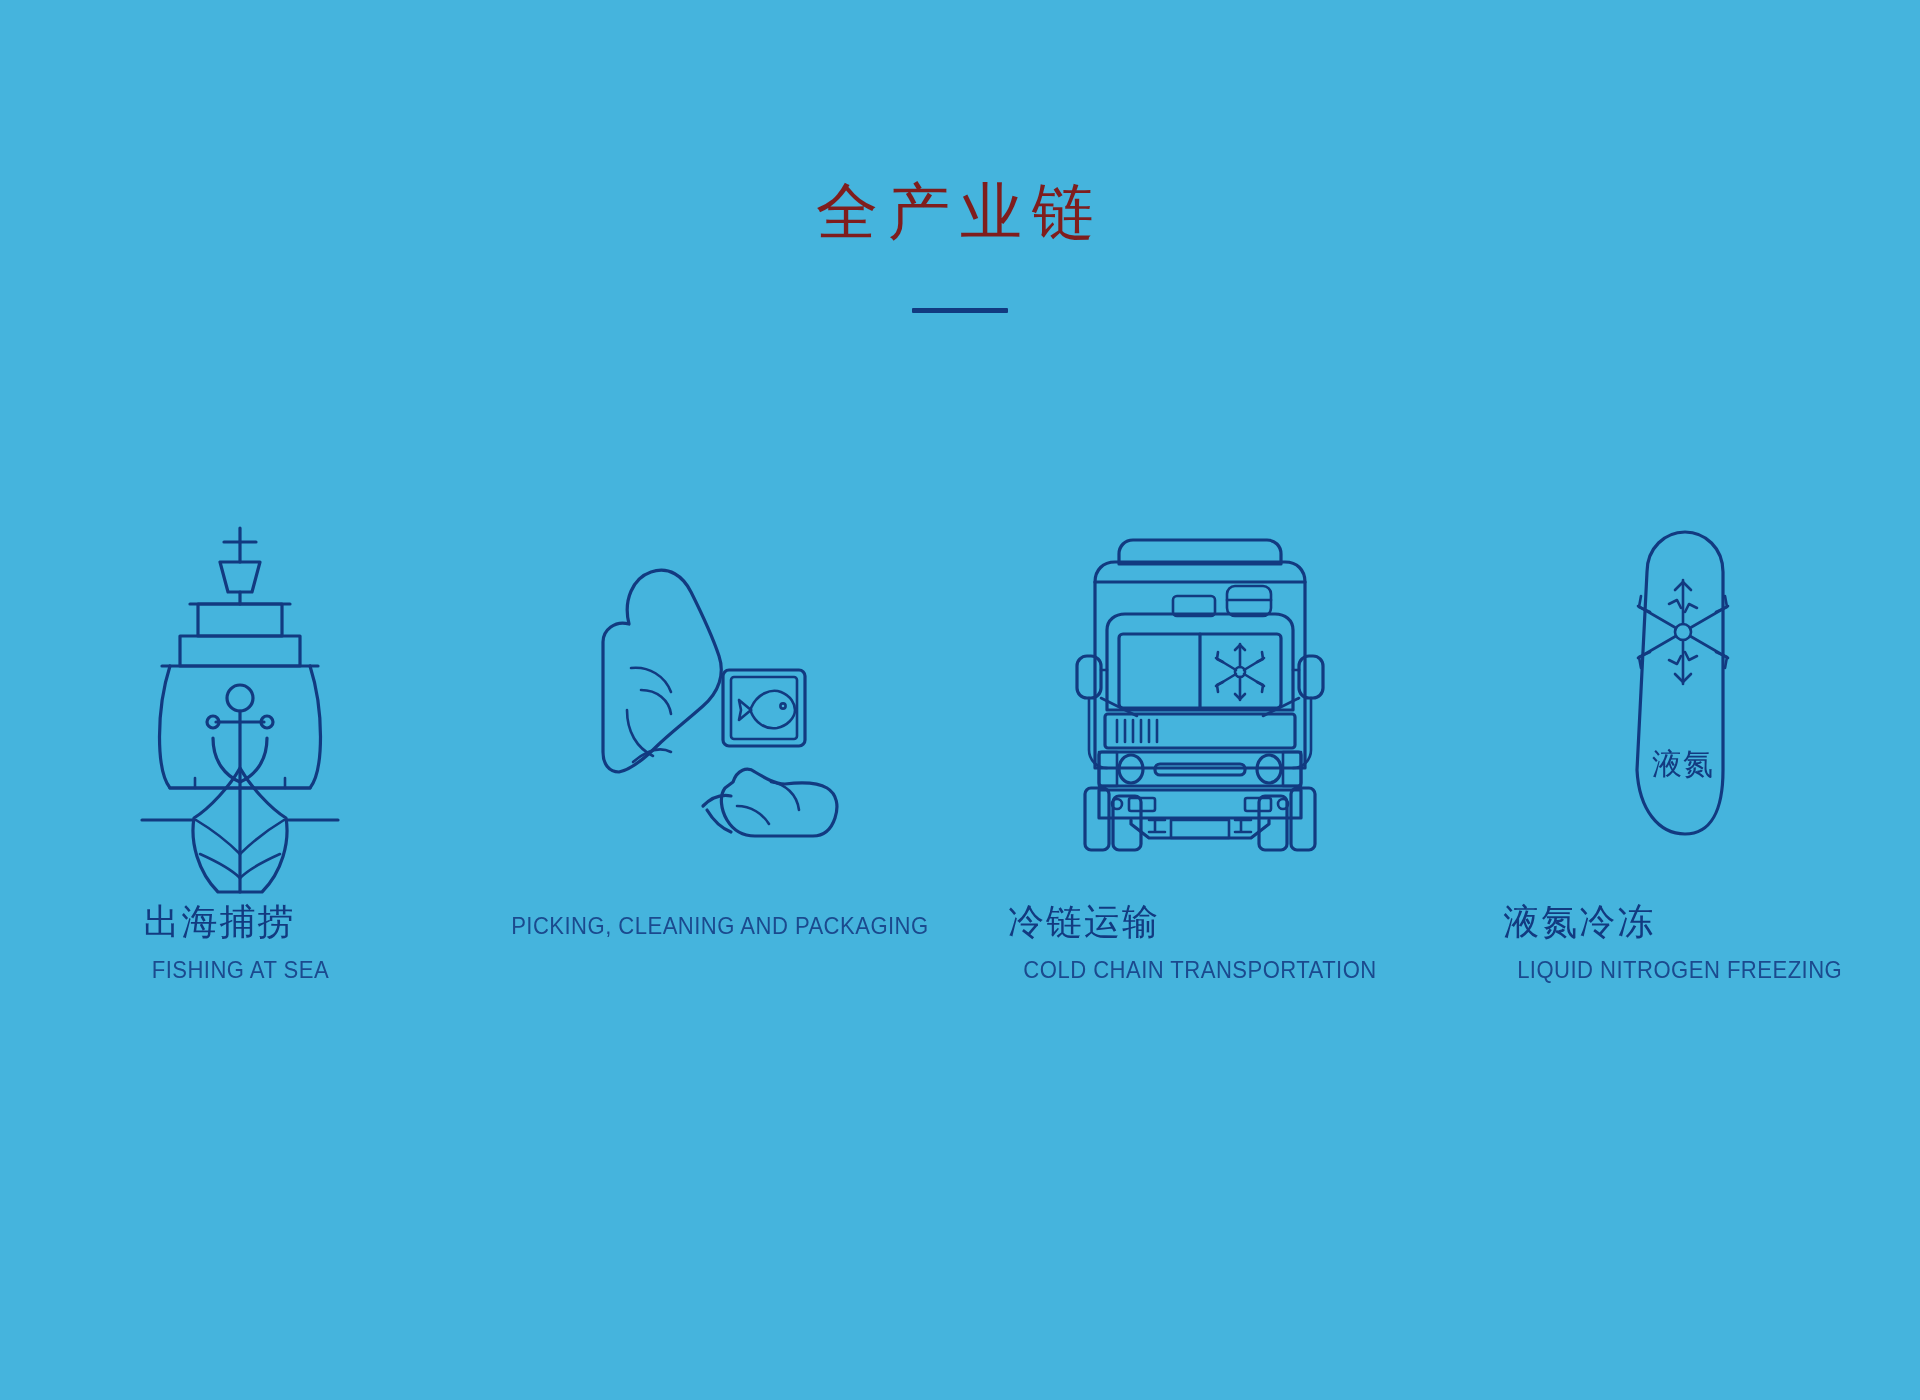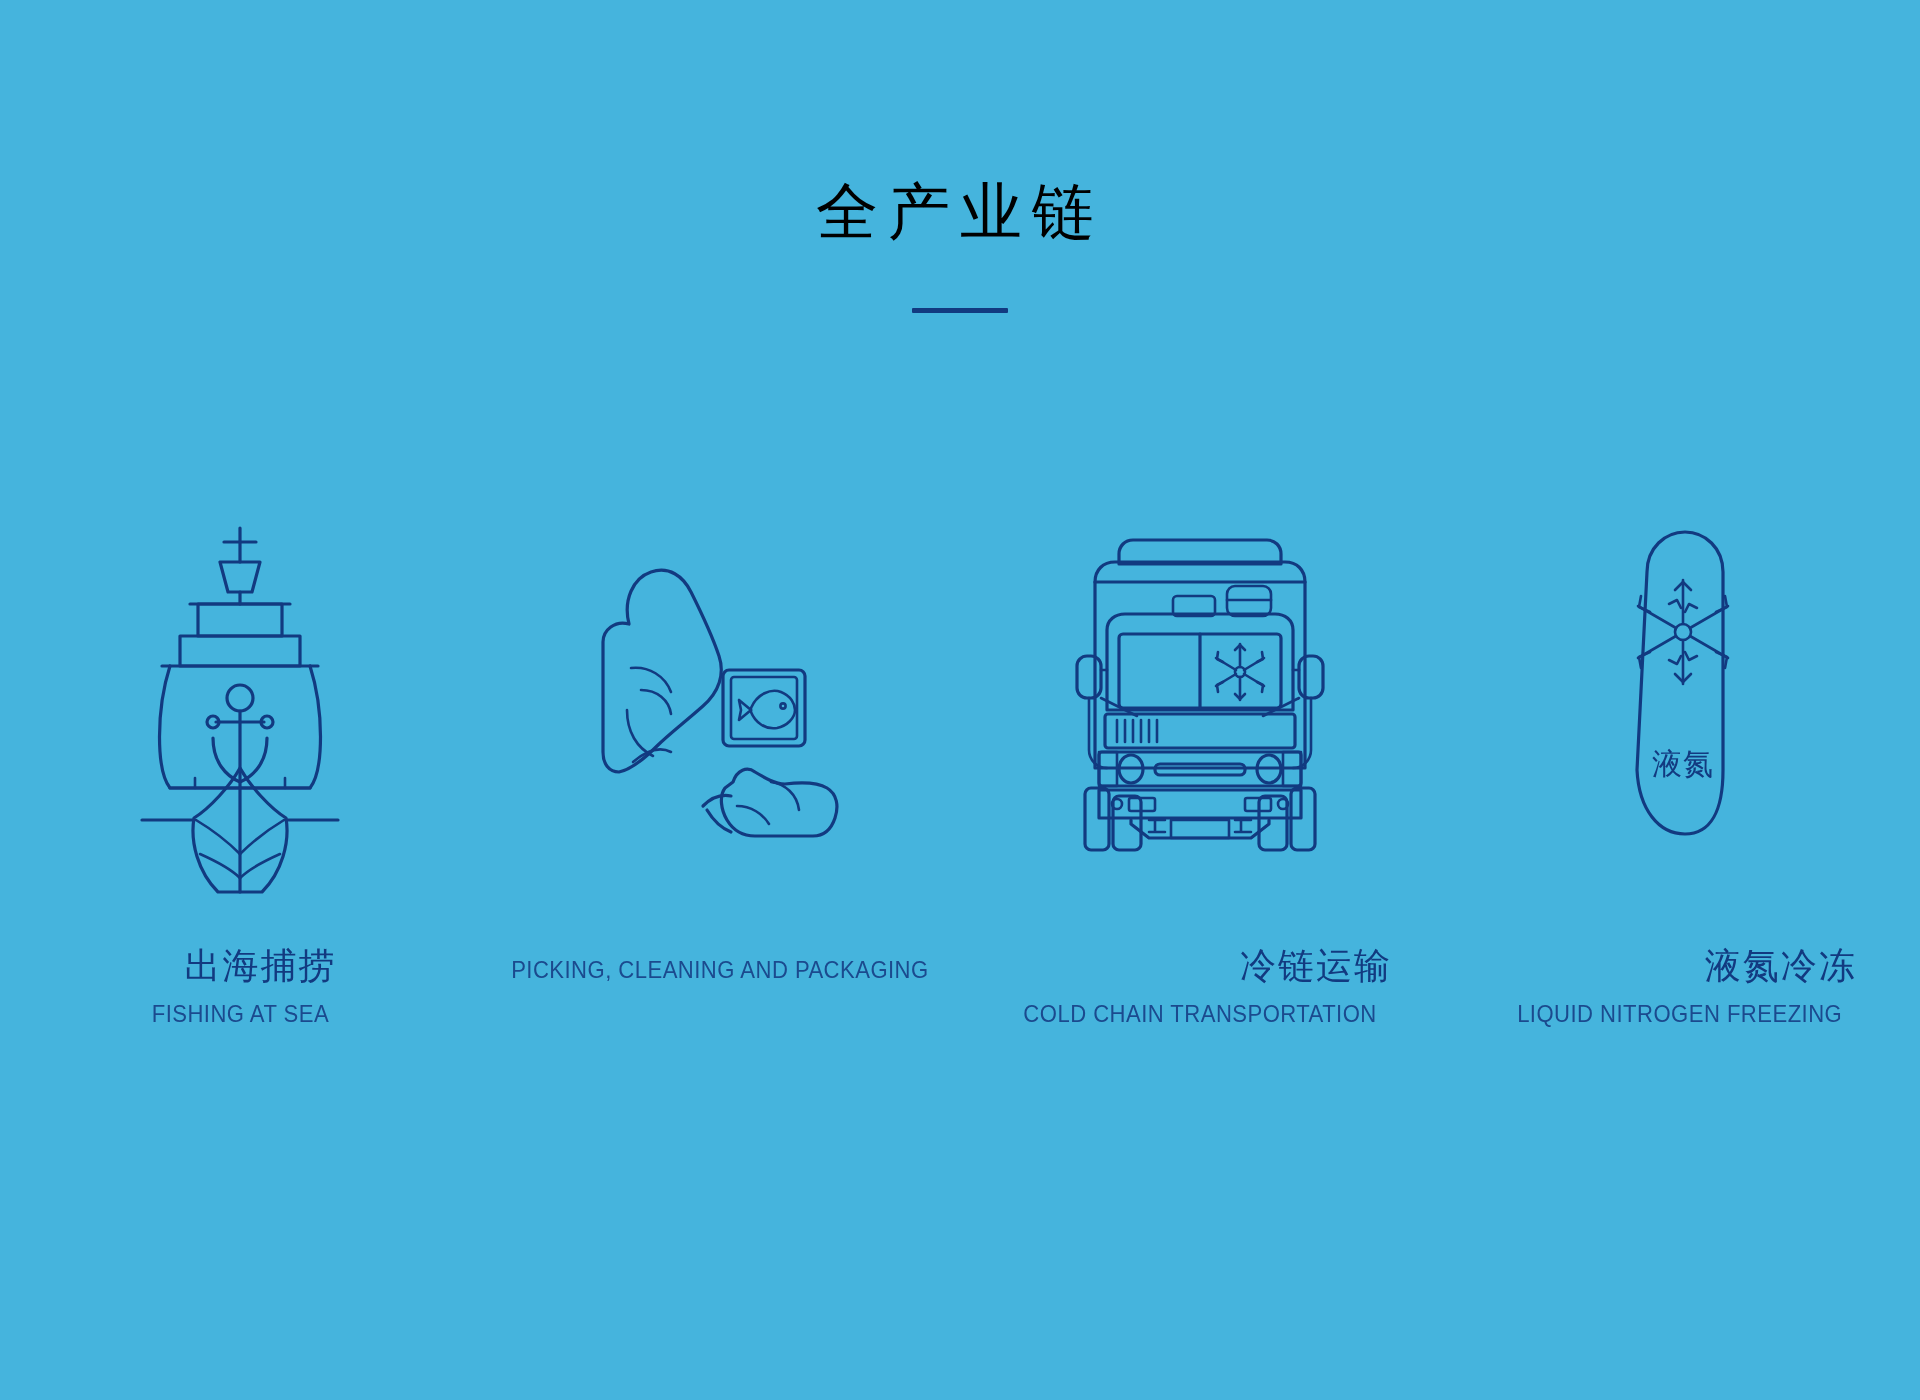--- a/index.html
+++ b/index.html
@@ -24,21 +24,21 @@
 
   
   .header {
     position: absolute;
     top: 160px;
     left: 0;
     width: 1920px;
     text-align: center;
   }
   .title-line {
-    color: #000000;
+    color: #7f1d1d;
     font-family: "DejaVu Sans", "Liberation Sans", sans-serif;
     font-size: 62px;
     font-weight: 400;
     letter-spacing: 10px;
     line-height: 104px;
     white-space: nowrap;
   }
   .title-line-2 {
     letter-spacing: 10px;
   }
@@ -71,22 +71,22 @@
     height: 330px;
     display: flex;
     align-items: center;
     justify-content: center;
   }
   .icon-wrap svg {
     display: block;
     overflow: visible;
   }
   .captions {
-    margin-top: 94px;
-    text-align: right;
+    margin-top: 50px;
+    text-align: left;
   }
   .cap-cn {
     color: #123a80;
     font-family: "DejaVu Sans", "Liberation Sans", sans-serif;
     font-size: 36px;
     font-weight: 400;
     letter-spacing: 2px;
     line-height: 44px;
     white-space: nowrap;
   }

